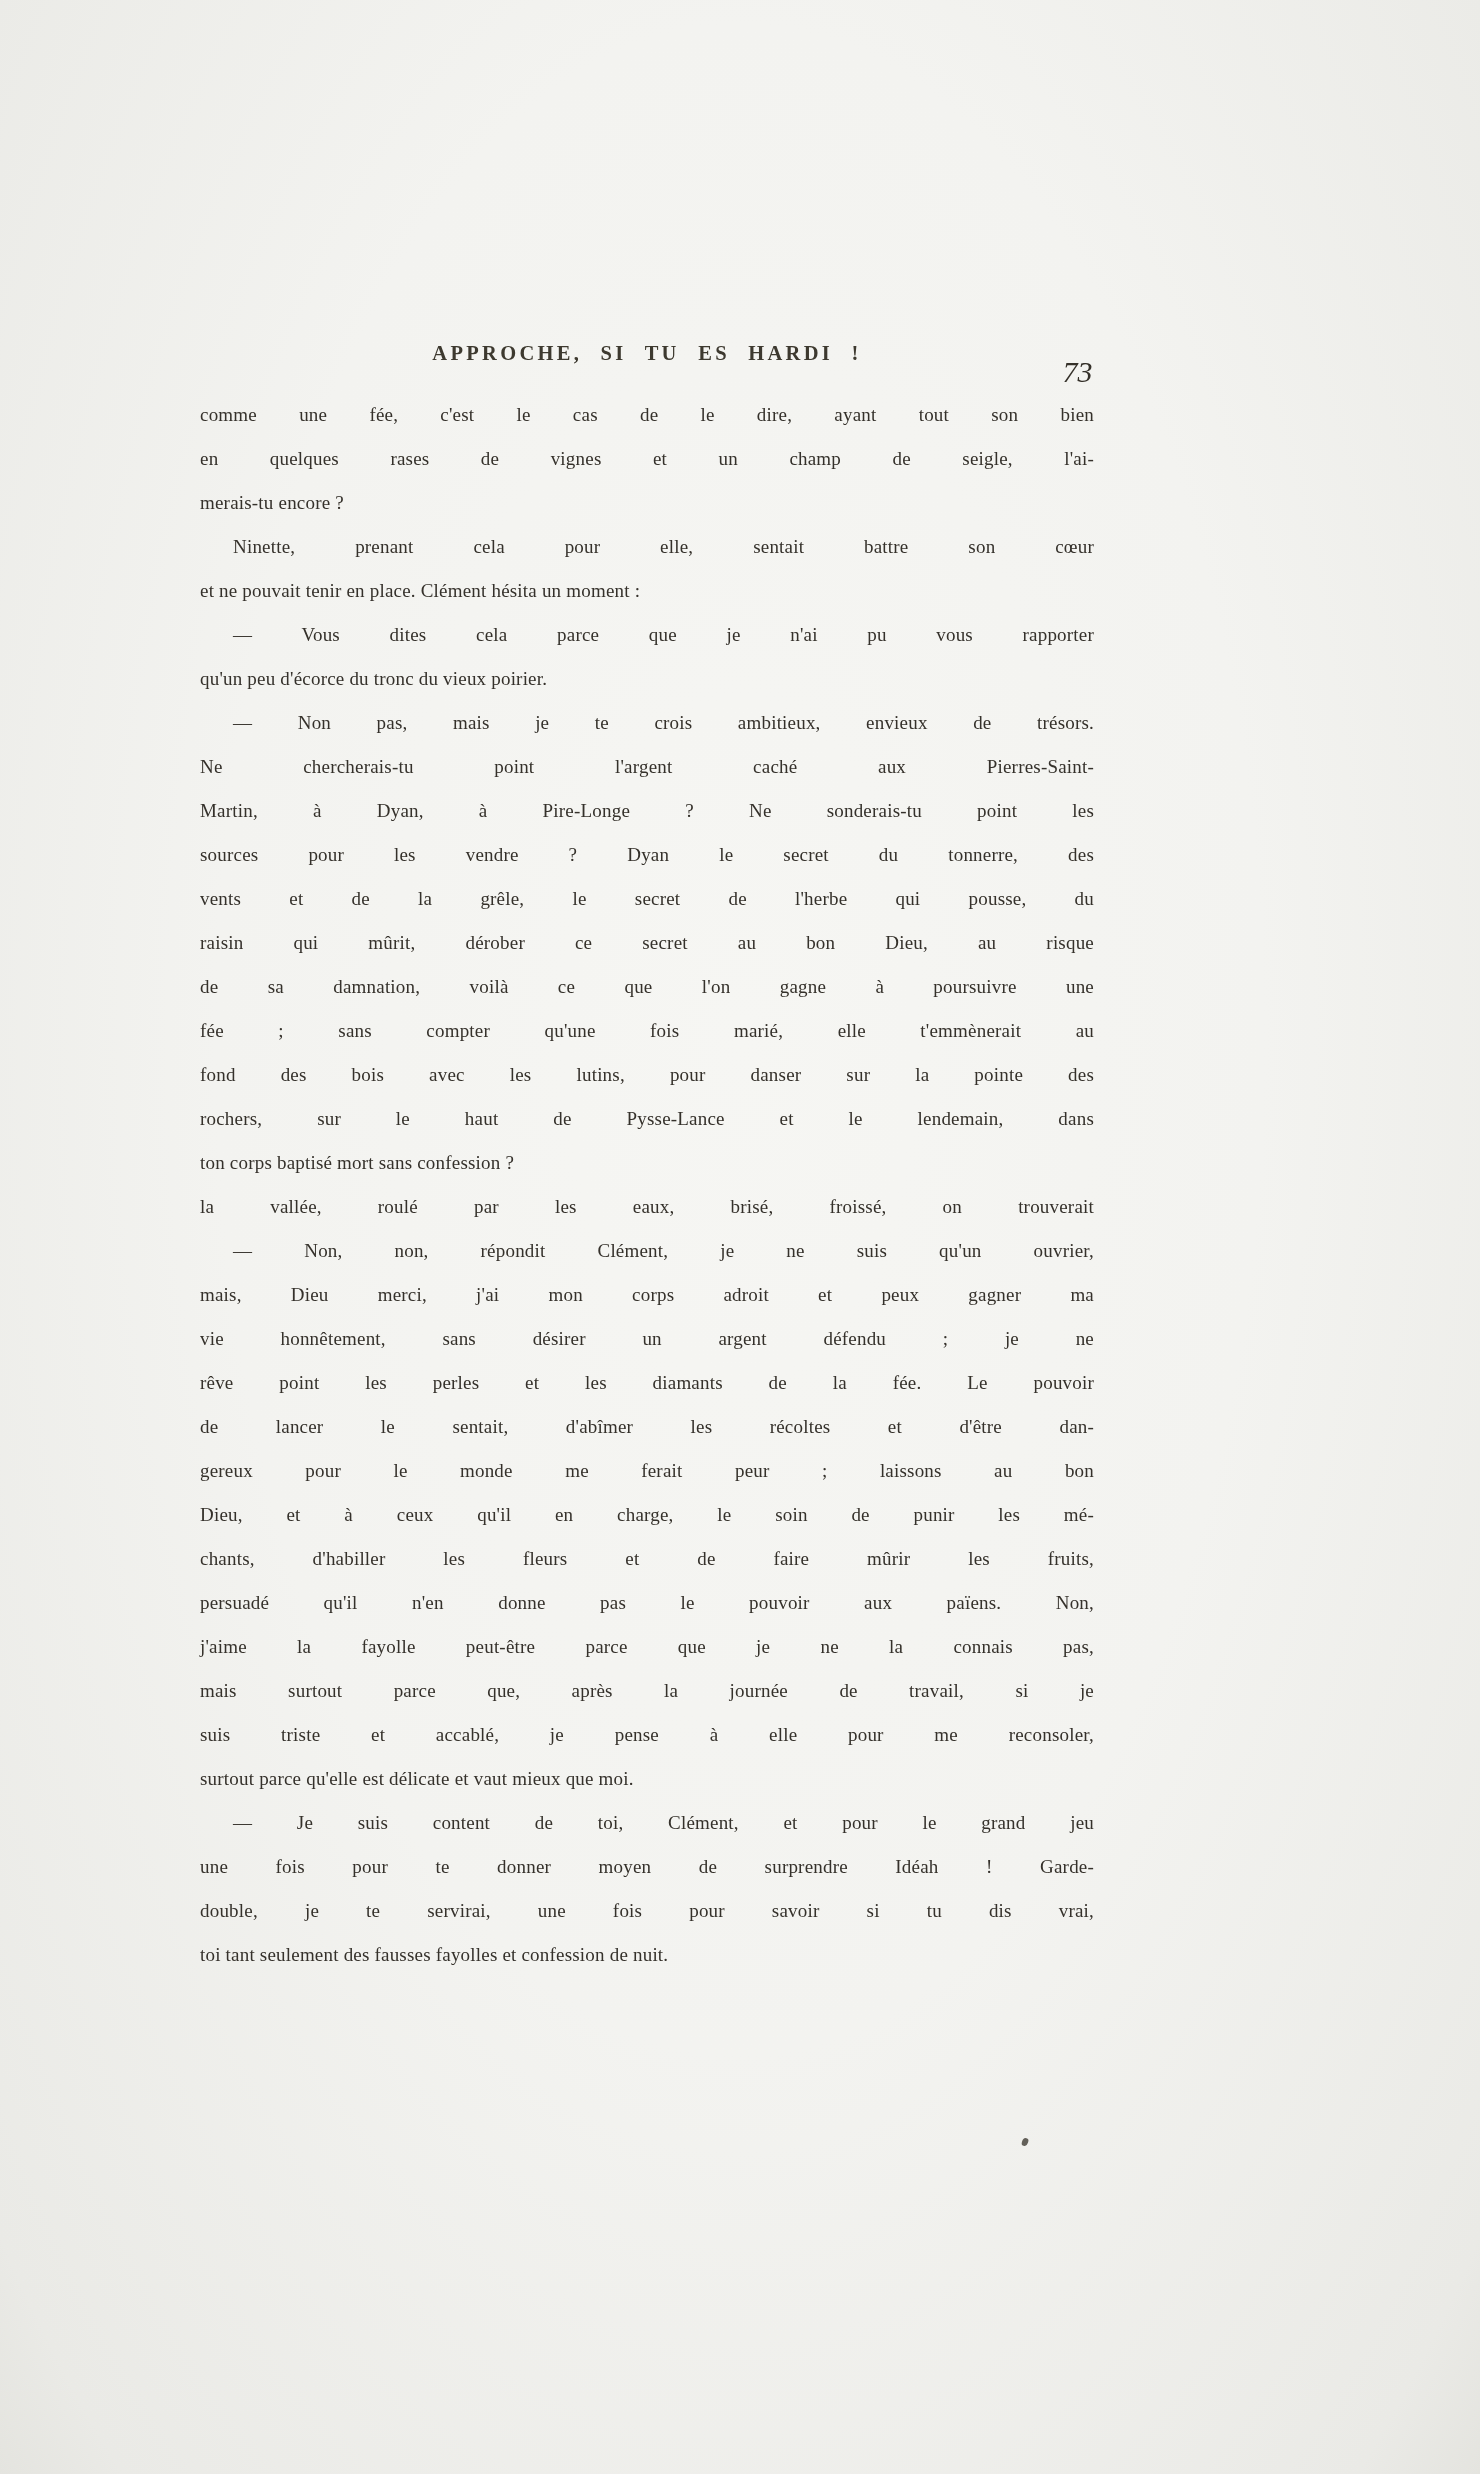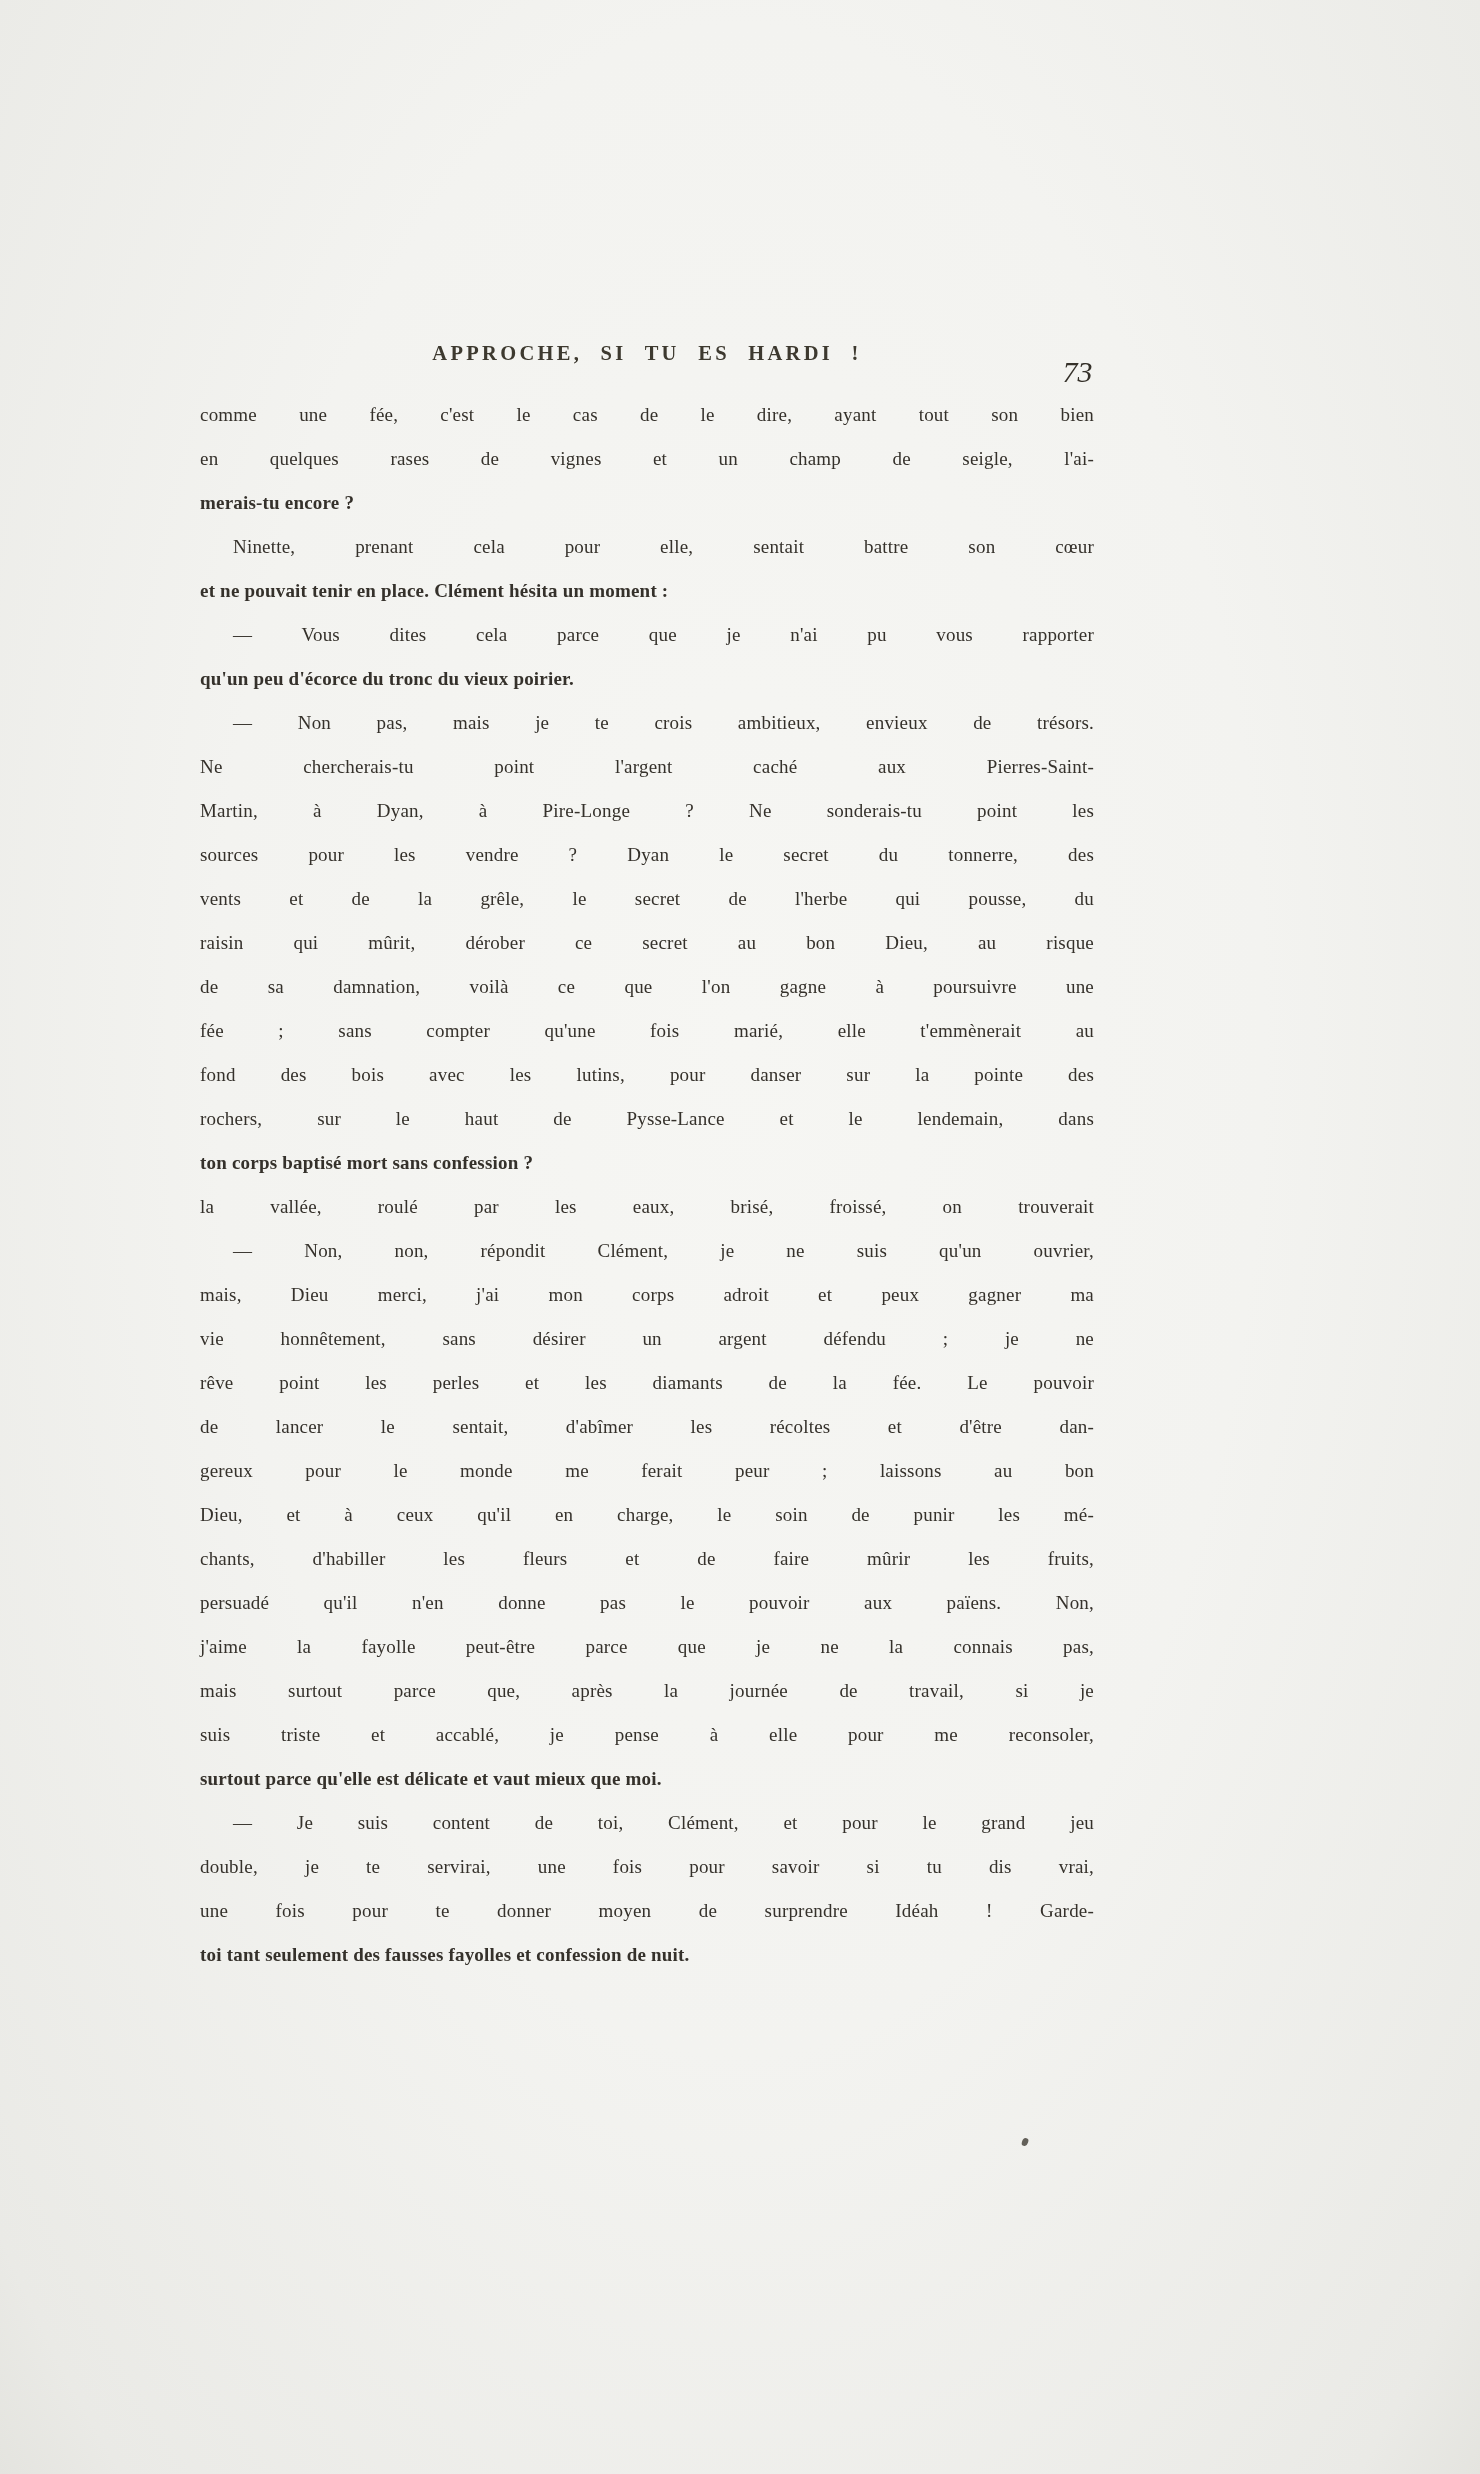--- a/index.html
+++ b/index.html
@@ -60,21 +60,20 @@
     margin: 0;
     padding: 0;
   }
   .line {
     display: block;
     text-align: justify;
     text-align-last: justify;
   }
   .line.last {
     text-align-last: left;
-    font-weight: bold;
   }
   .line.first-indent {
     text-indent: 33px;
   }
   .speck {
     position: absolute;
     left: 1022px;
     top: 2138px;
     width: 5.8px;
     height: 8.2px;
@@ -132,22 +131,22 @@
         <span class="line">Dieu, et à ceux qu'il en charge, le soin de punir les mé-</span>
         <span class="line">chants, d'habiller les fleurs et de faire mûrir les fruits,</span>
         <span class="line">persuadé qu'il n'en donne pas le pouvoir aux païens. Non,</span>
         <span class="line">j'aime la fayolle peut-être parce que je ne la connais pas,</span>
         <span class="line">mais surtout parce que, après la journée de travail, si je</span>
         <span class="line">suis triste et accablé, je pense à elle pour me reconsoler,</span>
         <span class="line last">surtout parce qu'elle est délicate et vaut mieux que moi.</span>
       </p>
       <p class="para">
         <span class="line first-indent">— Je suis content de toi, Clément, et pour le grand jeu</span>
+        <span class="line">une fois pour te donner moyen de surprendre Idéah ! Garde-</span>
         <span class="line">double, je te servirai, une fois pour savoir si tu dis vrai,</span>
-        <span class="line">une fois pour te donner moyen de surprendre Idéah ! Garde-</span>
         <span class="line last">toi tant seulement des fausses fayolles et confession de nuit.</span>
       </p>
     </div>
 
   <div class="speck"></div>
 
 </div>
 
 
 </body></html>

